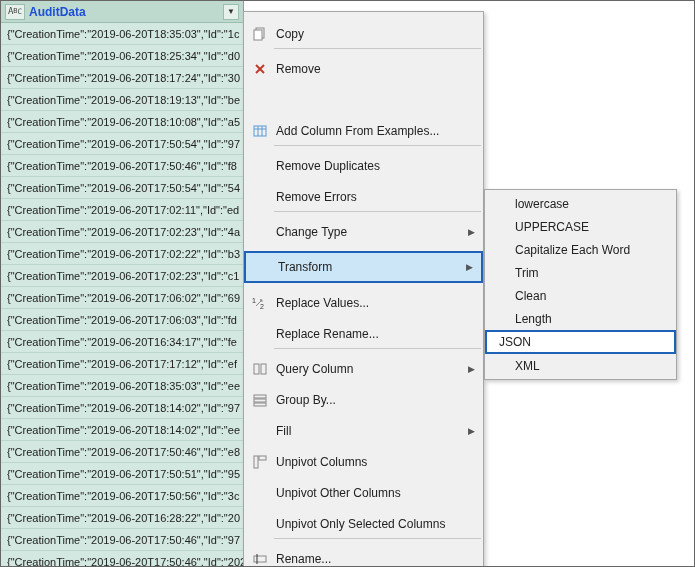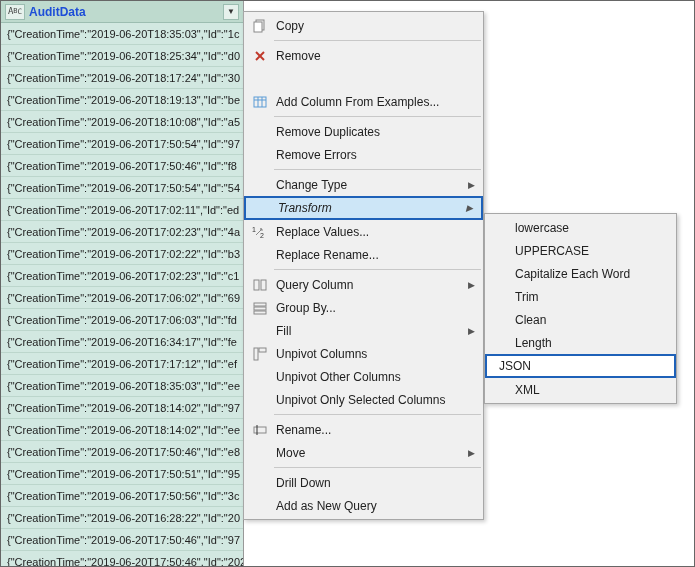--- a/index.html
+++ b/index.html
@@ -72,26 +72,26 @@
     box-shadow: 2px 2px 4px rgba(0,0,0,0.2);
     padding: 2px 0;
   }
   .menu-item {
     height: 23px;
     display: flex;
     align-items: center;
     padding: 0 28px 0 4px;
     position: relative;
     color: #222;
+    margin-top: 8px;
   }
   .menu-item.selected {
     background: #cde6f7;
     border: 2px solid #1e61b8;
-    height: 24px;
-    font-style: italic;
+    height: 32px;
   }
   .menu-icon {
     width: 24px; height: 18px;
     display: flex; align-items: center; justify-content: center;
     margin-right: 4px;
     flex-shrink: 0;
   }
   .menu-label { flex: 1; }
   .menu-arrow {
     position: absolute;
@@ -100,21 +100,21 @@
     color: #555;
   }
   .menu-sep {
     height: 1px;
     margin: 3px 2px 3px 30px;
     background: #c8c8c8;
   }
   
   .submenu {
     position: absolute;
-    top: 212px;
+    top: 188px;
     left: 483px;
     width: 193px;
     background: #f0f0f0;
     border: 1px solid #a7a7a7;
     box-shadow: 2px 2px 4px rgba(0,0,0,0.2);
     padding: 2px 0;
   }
   .sub-item {
     height: 23px;
     display: flex; align-items: center;

